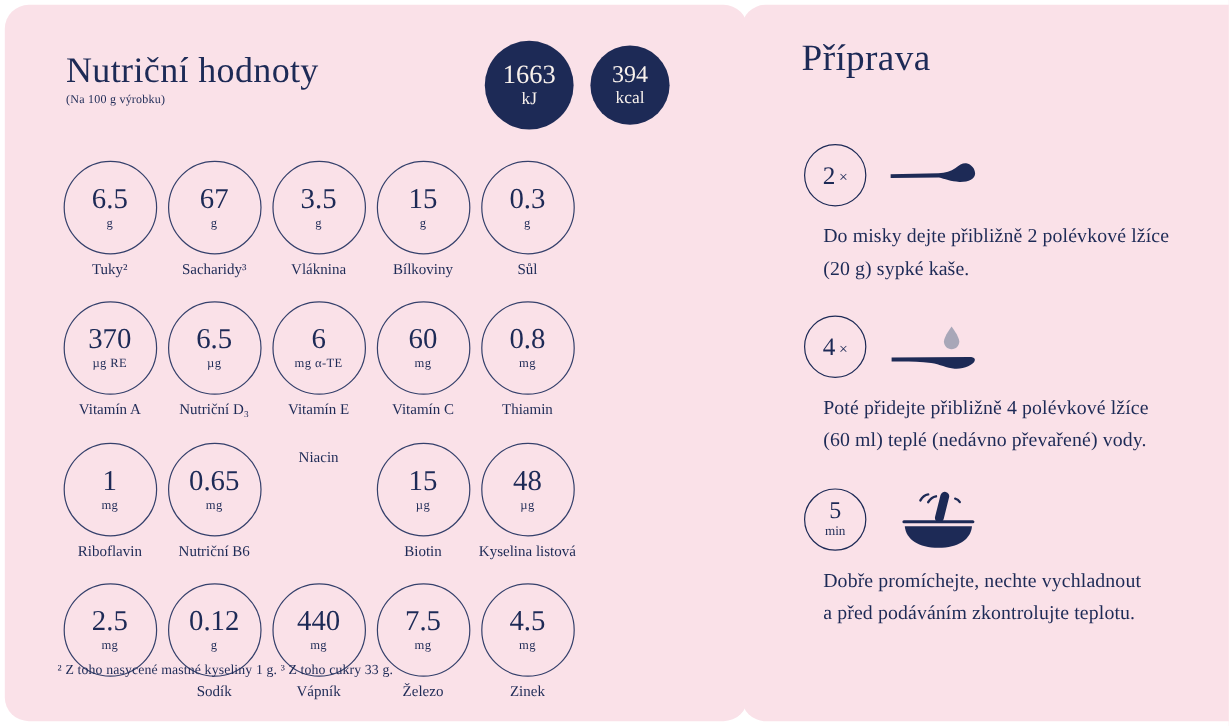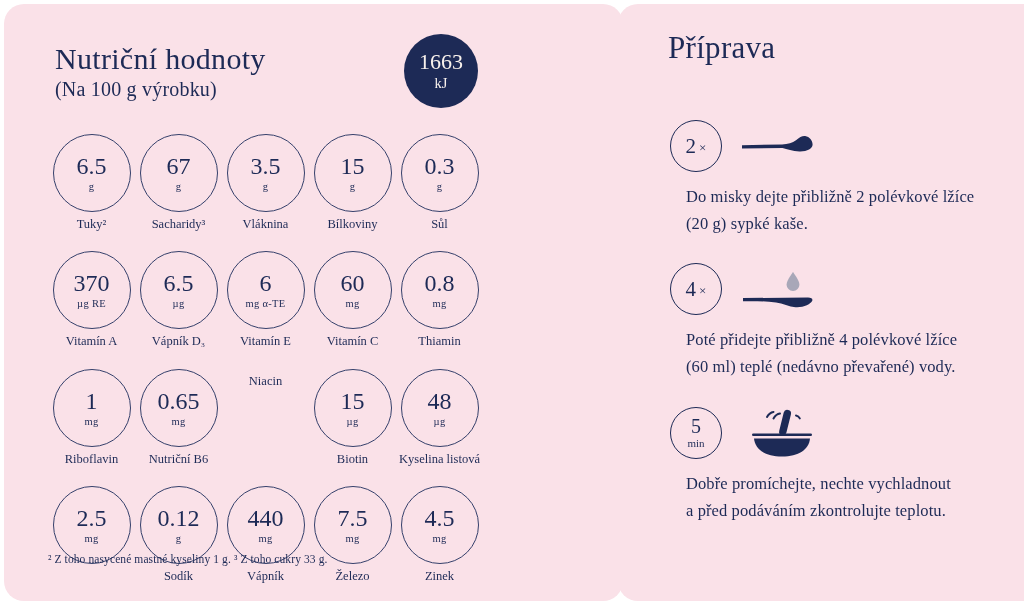--- a/index.html
+++ b/index.html
@@ -9,21 +9,21 @@
     color:#1D2A56;overflow:hidden;
   }
   .page{position:relative;width:1024px;height:605px;}
   .card{position:absolute;top:4px;height:597px;background:#FAE1E8;border-radius:20px;}
   .card-left{left:4px;width:598px;padding-left:21px;}
   .card-right{left:618px;width:438px;}
 
   
   .nutri-titles{position:absolute;left:51px;top:38px;}
   .nutri-title{margin:0;font-size:30px;font-weight:500;letter-spacing:.3px;line-height:1.1;}
-  .nutri-subtitle{margin:3px 0 0;font-size:20px;letter-spacing:.2px;}
+  .nutri-subtitle{margin:3px 0 0;font-size:10px;letter-spacing:.2px;}
 
   .energy-badges{position:absolute;left:400px;top:30px;display:flex;align-items:center;gap:14px;height:74px;}
   .badge{border-radius:50%;background:#1D2A56;color:#F8F1EC;display:flex;flex-direction:column;
          align-items:center;justify-content:center;line-height:1;}
   .badge-kj{width:74px;height:74px;}
   .badge-kcal{width:66px;height:66px;}
   .badge-value{font-size:22px;}
   .badge-kcal .badge-value{font-size:20px;}
   .badge-unit{font-size:14.5px;margin-top:3px;}
 
@@ -64,20 +64,24 @@
     <div class="nutri-titles">
       <h1 class="nutri-title">Nutriční hodnoty</h1>
       <p class="nutri-subtitle">(Na 100 g výrobku)</p>
     </div>
 
     <div class="energy-badges">
       <div class="badge badge-kj">
         <span class="badge-value">1663</span>
         <span class="badge-unit">kJ</span>
       </div>
+      <div class="badge badge-kcal">
+        <span class="badge-value">394</span>
+        <span class="badge-unit">kcal</span>
+      </div>
     </div>
 
     <div class="nutrient-grid">
       <div class="cell">
           <div class="ncircle">
             <span class="nval">6.5</span>
             <span class="nunit">g</span>
           </div>
           <span class="nlabel">Tuky²</span>
         </div>
@@ -114,21 +118,21 @@
             <span class="nval">370</span>
             <span class="nunit">µg RE</span>
           </div>
           <span class="nlabel">Vitamín A</span>
         </div>
       <div class="cell">
           <div class="ncircle">
             <span class="nval">6.5</span>
             <span class="nunit">µg</span>
           </div>
-          <span class="nlabel">Vápník D₃</span>
+          <span class="nlabel">Nutriční D₃</span>
         </div>
       <div class="cell">
           <div class="ncircle">
             <span class="nval">6</span>
             <span class="nunit">mg α-TE</span>
           </div>
           <span class="nlabel">Vitamín E</span>
         </div>
       <div class="cell">
           <div class="ncircle">

